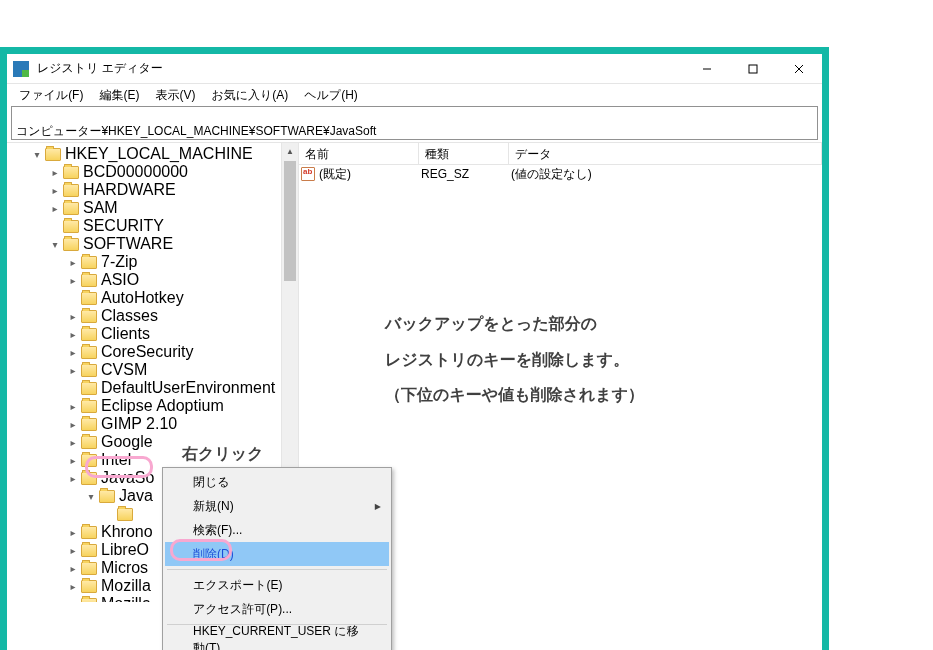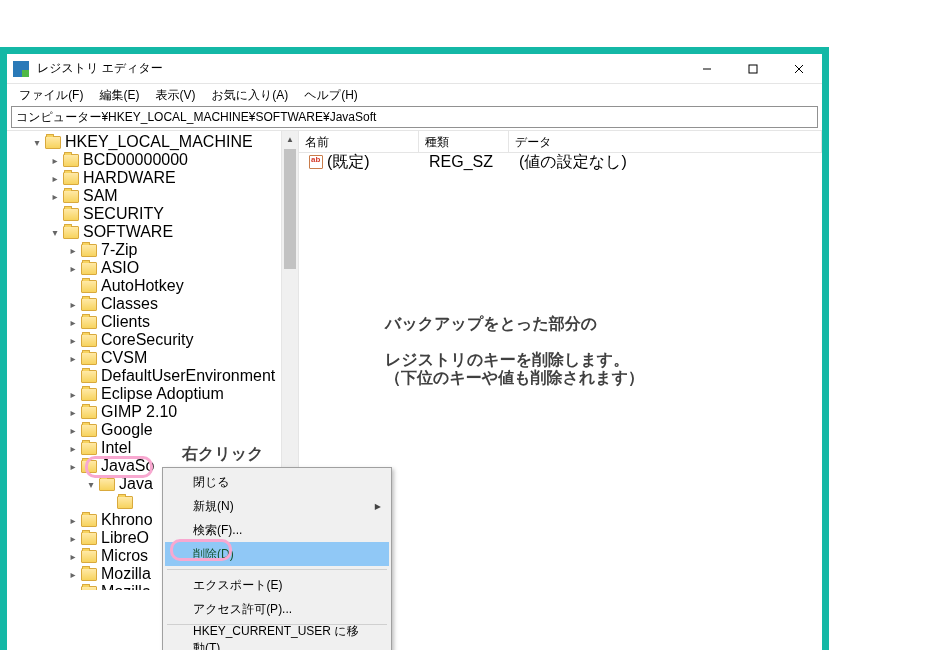--- a/index.html
+++ b/index.html
@@ -37,21 +37,21 @@
     .menubar {
       height: 22px; display: flex; align-items: center;
       padding-left: 4px; background: #fff;
     }
     .menu-item {
       padding: 2px 8px; cursor: pointer; font-size: 12px;
     }
     .address-bar {
       height: 22px; border: 1px solid #919191;
       margin: 0 4px 2px 4px;
-      padding: 2px 4px; font-size: 12px;
+      padding: 16px 4px; font-size: 12px;
       background: #fff;
     }
     .content {
       display: flex; height: 460px;
       border-top: 1px solid #e5e5e5;
     }
     .tree-panel {
       width: 292px; border-right: 1px solid #e5e5e5;
       overflow: hidden; position: relative;
     }
@@ -84,21 +84,21 @@
       display: flex; height: 22px;
       border-bottom: 1px solid #e5e5e5;
     }
     .list-col {
       padding: 3px 6px; font-size: 12px;
       border-right: 1px solid #e5e5e5;
     }
     .list-row {
       display: flex; height: 18px; align-items: center;
     }
-    .list-cell { padding: 1px 10px; font-size: 16px; }
+    .list-cell { padding: 1px 2px; font-size: 12px; }
     .value-icon {
       width: 14px; height: 14px; margin-right: 4px;
       display: inline-block; border: 1px solid #c97c4a;
       background: #fff; position: relative; border-radius: 1px;
     }
     .value-icon::after {
       content: 'ab'; position: absolute;
       font-size: 8px; font-weight: bold; color: #d43a2a;
       left: 1px; top: -1px;
     }
@@ -124,21 +124,21 @@
       box-shadow: 2px 2px 4px rgba(0,0,0,0.25);
       padding: 2px;
       z-index: 100;
     }
     .ctx-item {
       height: 24px; display: flex; align-items: center;
       padding: 0 24px 0 28px; font-size: 12px;
       cursor: pointer; position: relative;
     }
     .ctx-item.highlighted {
-      background: #90c8f6; color: #14532d;
+      background: #90c8f6; color: #1d4ed8;
     }
     .ctx-item.has-sub::after {
       content: '▶'; position: absolute; right: 8px;
       font-size: 8px; color: #444;
     }
     .ctx-sep {
       height: 1px; background: #d0d0d0;
       margin: 3px 2px;
     }
     .annotation {
@@ -362,17 +362,17 @@
     <div class="ctx-item">アクセス許可(P)...</div>
     <div class="ctx-sep"></div>
     <div class="ctx-item">HKEY_CURRENT_USER に移動(T)</div>
     <div class="ctx-item">キー名のコピー(C)</div>
   </div>
 
   <div class="annotation" style="left:175px; top:390px;">右クリック</div>
   <div class="annotation" style="left:222px; top:477px;">Click!</div>
   <div class="annotation" style="left:378px; top:260px;">バックアップをとった部分の</div>
   <div class="annotation" style="left:378px; top:296px;">レジストリのキーを削除します。</div>
-  <div class="annotation" style="left:378px; top:314px;font-family:Liberation Mono, monospace;">（下位のキーや値も削除されます）</div>
+  <div class="annotation" style="left:378px; top:331px;font-family:Liberation Mono, monospace;">（下位のキーや値も削除されます）</div>
 
   <div class="highlight-box" style="left:78px; top:402px; width:68px; height:22px;"></div>
   <div class="highlight-box" style="left:163px; top:485px; width:62px; height:22px;"></div>
 </div>
 
 </body></html>

